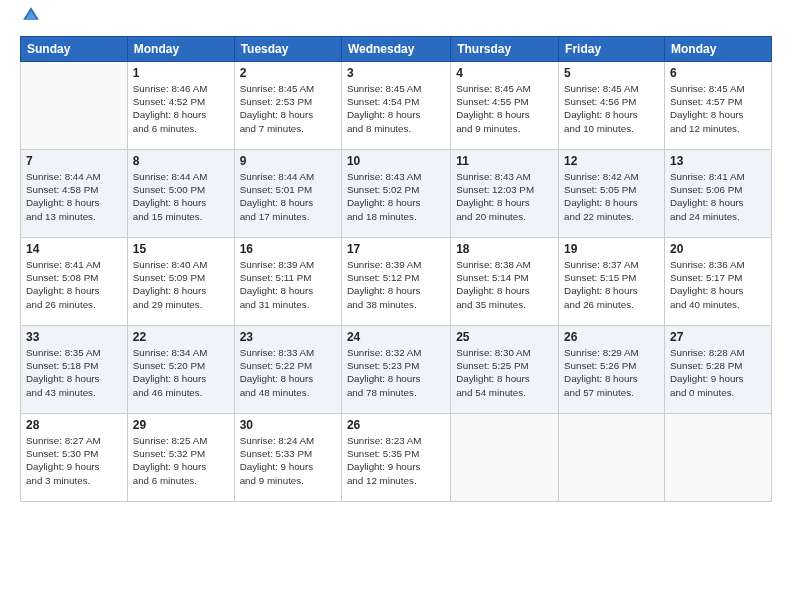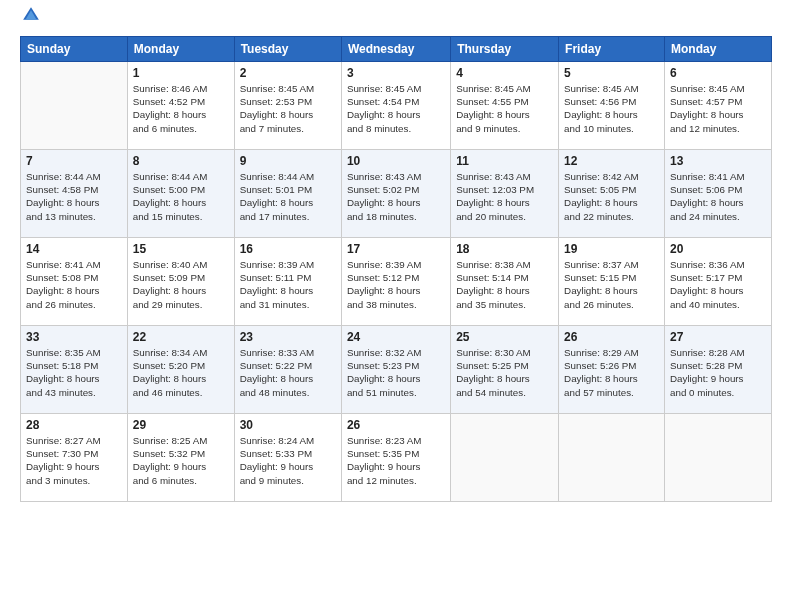--- a/index.html
+++ b/index.html
@@ -230,39 +230,39 @@
           <td>
             <div class="day-num">22</div>
             <div class="day-info"><span>Sunrise: 8:34 AM</span><br><span>Sunset: 5:20 PM</span><br><span>Daylight: 8 hours</span><br><span>and 46 minutes.</span></div>
           </td>
           <td>
             <div class="day-num">23</div>
             <div class="day-info"><span>Sunrise: 8:33 AM</span><br><span>Sunset: 5:22 PM</span><br><span>Daylight: 8 hours</span><br><span>and 48 minutes.</span></div>
           </td>
           <td>
             <div class="day-num">24</div>
-            <div class="day-info"><span>Sunrise: 8:32 AM</span><br><span>Sunset: 5:23 PM</span><br><span>Daylight: 8 hours</span><br><span>and 51 minutes.</span></div>
+            <div class="day-info"><span>Sunrise: 8:32 AM</span><br><span>Sunset: 5:23 PM</span><br><span>Daylight: 8 hours</span><br><span>and 78 minutes.</span></div>
           </td>
           <td>
             <div class="day-num">25</div>
             <div class="day-info"><span>Sunrise: 8:30 AM</span><br><span>Sunset: 5:25 PM</span><br><span>Daylight: 8 hours</span><br><span>and 54 minutes.</span></div>
           </td>
           <td>
             <div class="day-num">26</div>
             <div class="day-info"><span>Sunrise: 8:29 AM</span><br><span>Sunset: 5:26 PM</span><br><span>Daylight: 8 hours</span><br><span>and 57 minutes.</span></div>
           </td>
           <td>
             <div class="day-num">27</div>
             <div class="day-info"><span>Sunrise: 8:28 AM</span><br><span>Sunset: 5:28 PM</span><br><span>Daylight: 9 hours</span><br><span>and 0 minutes.</span></div>
           </td>
         </tr>
         <tr>
           <td>
             <div class="day-num">28</div>
-            <div class="day-info"><span>Sunrise: 8:27 AM</span><br><span>Sunset: 7:30 PM</span><br><span>Daylight: 9 hours</span><br><span>and 3 minutes.</span></div>
+            <div class="day-info"><span>Sunrise: 8:27 AM</span><br><span>Sunset: 5:30 PM</span><br><span>Daylight: 9 hours</span><br><span>and 3 minutes.</span></div>
           </td>
           <td>
             <div class="day-num">29</div>
             <div class="day-info"><span>Sunrise: 8:25 AM</span><br><span>Sunset: 5:32 PM</span><br><span>Daylight: 9 hours</span><br><span>and 6 minutes.</span></div>
           </td>
           <td>
             <div class="day-num">30</div>
             <div class="day-info"><span>Sunrise: 8:24 AM</span><br><span>Sunset: 5:33 PM</span><br><span>Daylight: 9 hours</span><br><span>and 9 minutes.</span></div>
           </td>
           <td>

